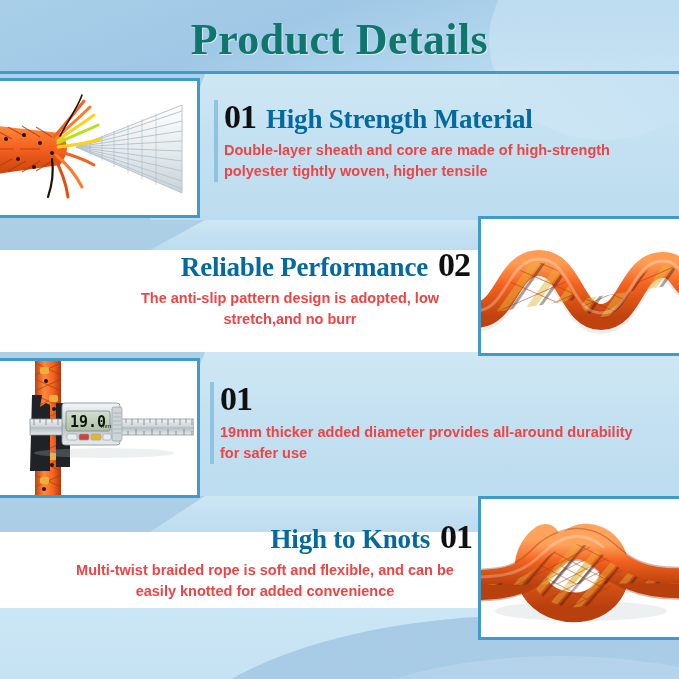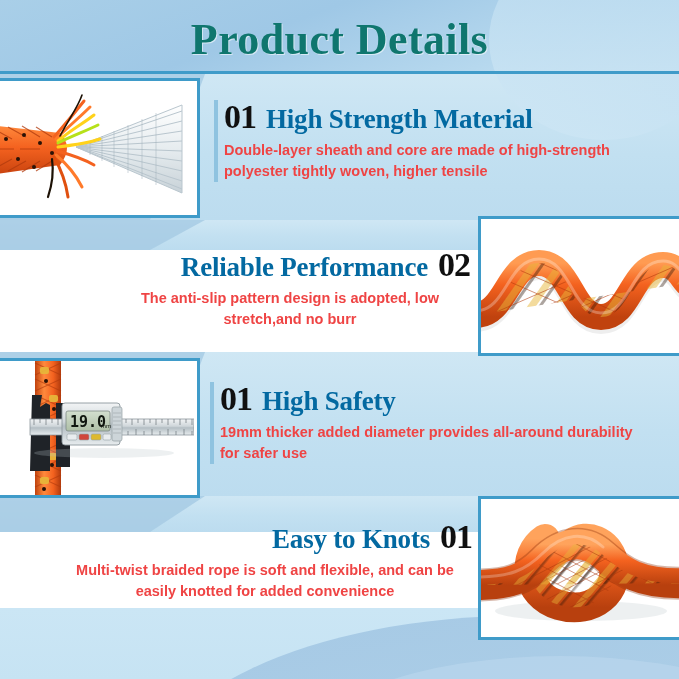--- a/index.html
+++ b/index.html
@@ -338,21 +338,20 @@
         </g>
 
         <ellipse cx="110" cy="92" rx="70" ry="5" fill="#b9c2c7" opacity=".25"></ellipse>
       </svg>
     </div>
   </div>
 
   <div class="block b3pos left-acc">
     <div class="heads">
       <span class="num">01</span>
-      <span class="htxt">High Safety</span>
     </div>
     <div class="body">19mm thicker added diameter provides all-around durability for safer use</div>
   </div>
 
   <div class="panel p4">
     <div class="ph">
       <svg width="201" height="138" viewBox="0 0 201 138" aria-hidden="true">
         <defs>
           <linearGradient id="rope4" x1="0" y1="0" x2="0" y2="1">
             <stop offset="0" stop-color="#ffa35c"></stop>
@@ -400,19 +399,19 @@
               <path d="M-10 150 L220 30"></path>
           </g>
         </g>
         <path d="M-6 78 C28 78 44 72 62 54 C82 34 104 32 122 48" stroke="#ffffff" stroke-width="3" stroke-linecap="round" fill="none" opacity=".25"></path>
       </svg>
     </div>
   </div>
 
   <div class="block b4pos">
     <div class="heads right">
-      <span class="htxt">Easy to Knots</span>
+      <span class="htxt">High to Knots</span>
       <span class="num">01</span>
     </div>
     <div class="body right">Multi-twist braided rope is soft and flexible, and can be easily knotted for added convenience</div>
   </div>
 
 </div>
 
 </body></html>

